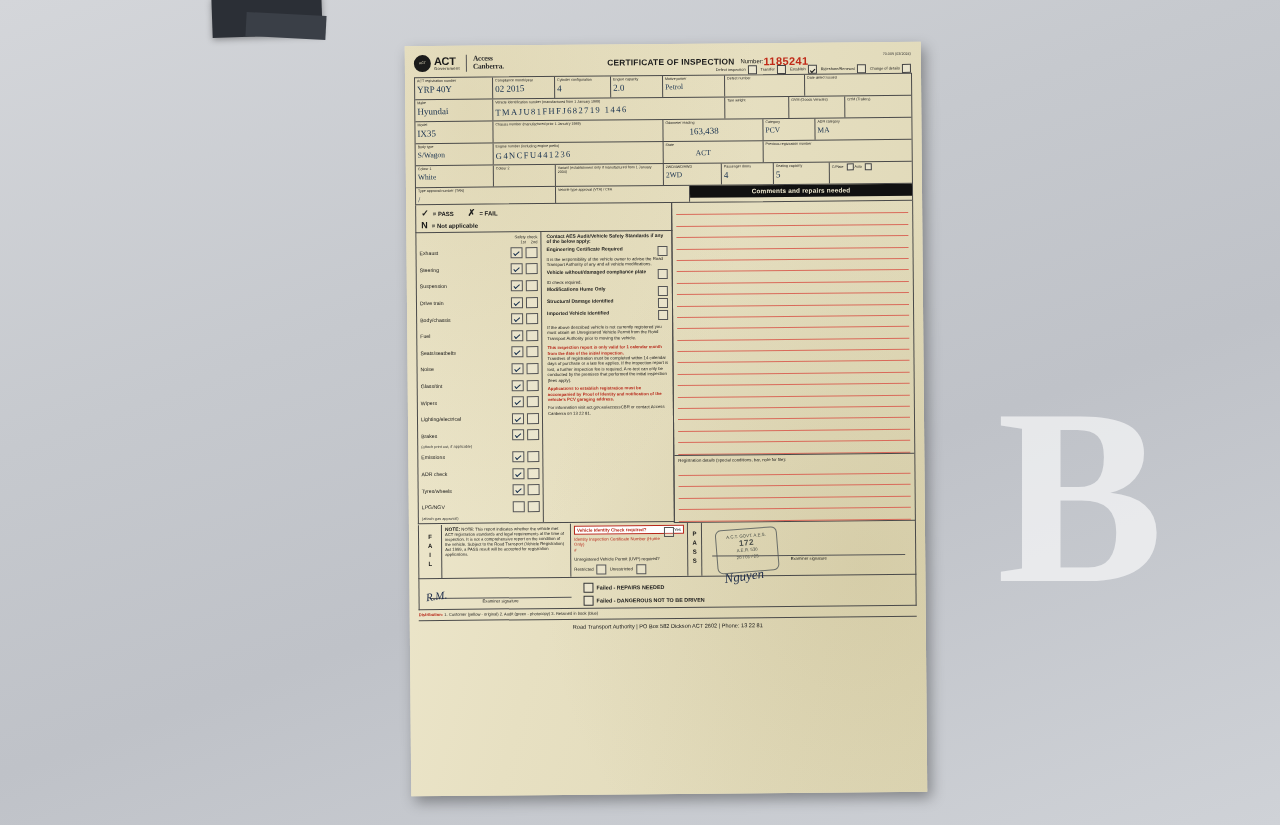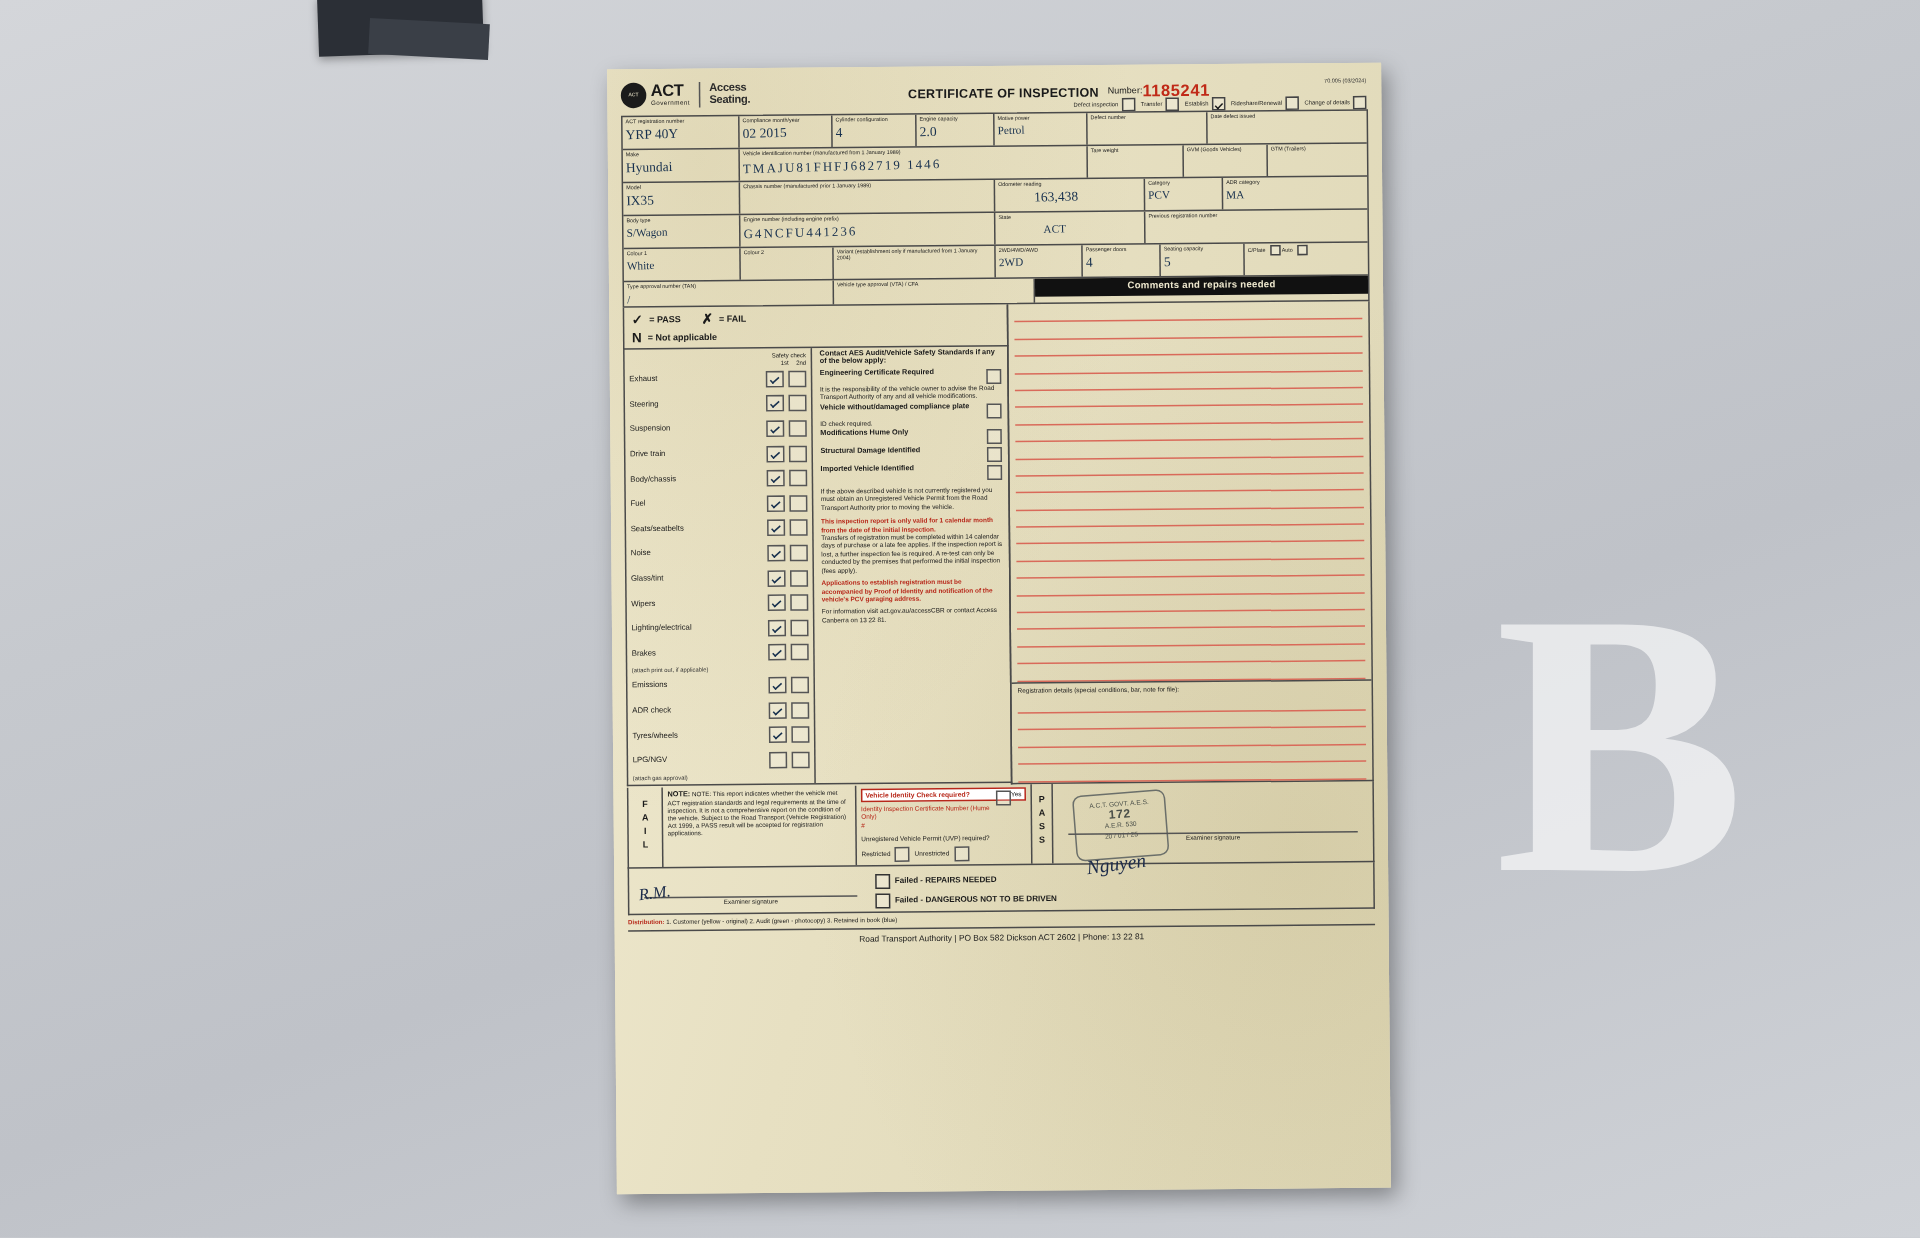--- a/index.html
+++ b/index.html
@@ -56,21 +56,21 @@
   #logo-wrap{display:flex;align-items:center;}
   #act-logo{
     width:17px;height:17px;border-radius:50%;
     background:#1b1b1b;color:#e9e3c8;font-size:3.4px;
     display:flex;align-items:center;justify-content:center;text-align:center;line-height:3.6px;
   }
   #act-text{margin-left:3px;line-height:1;}
   #act-big{font-size:11px;font-weight:bold;letter-spacing:-.3px;}
   #act-small{font-size:4.2px;letter-spacing:.3px;}
   #ac-divider{width:1px;height:17px;background:#555;margin:0 6px;}
-  #ac-text{line-height:1.05;}
+  #ac-text{line-height:1.05;font-family:Liberation Serif, serif;}
   #ac-1,#ac-2{font-size:7.4px;font-weight:bold;color:#2b2b2b;letter-spacing:-.2px;}
   #title-block{flex:1;display:flex;align-items:center;justify-content:center;padding-top:3px;}
   #cert-title{font-size:8.4px;font-weight:bold;letter-spacing:.2px;}
   #cert-number-label{font-size:6px;margin-left:6px;}
   #cert-number{font-size:11px;font-weight:bold;color:#c02a18;letter-spacing:.4px;}
   #form-code{position:absolute;right:10px;top:10px;font-size:3.7px;color:#333;}
   
   #top-checks{
     position:absolute;right:10px;top:22px;display:flex;gap:4px;align-items:center;
     font-size:3.9px;
@@ -175,21 +175,21 @@
     <div id="logo-wrap">
       <div id="act-logo">ACT</div>
       <div id="act-text">
         <div id="act-big">ACT</div>
         <div id="act-small">Government</div>
       </div>
     </div>
     <div id="ac-divider"></div>
     <div id="ac-text">
       <div id="ac-1">Access</div>
-      <div id="ac-2">Seating.</div>
+      <div id="ac-2">Canberra.</div>
     </div>
     <div id="title-block">
       <span id="cert-title">CERTIFICATE OF INSPECTION</span>
       <span id="cert-number-label">Number:</span>
       <span id="cert-number">1185241</span>
     </div>
   </div>
 
   <div id="top-checks">
     <span><span>Defect inspection</span><i class="cbx"></i></span>

